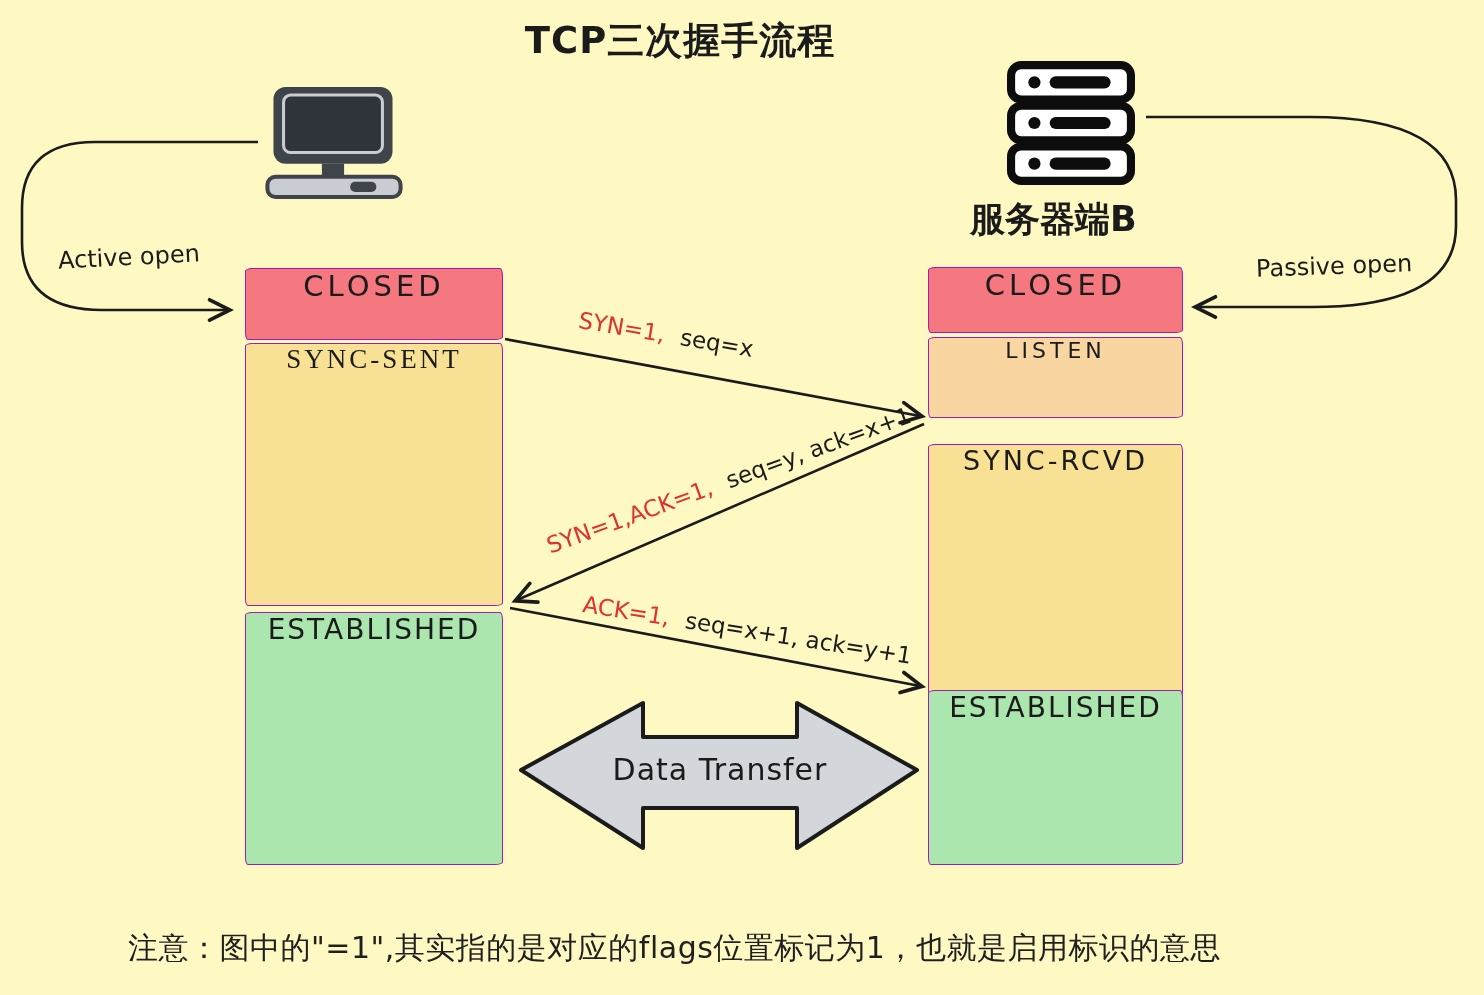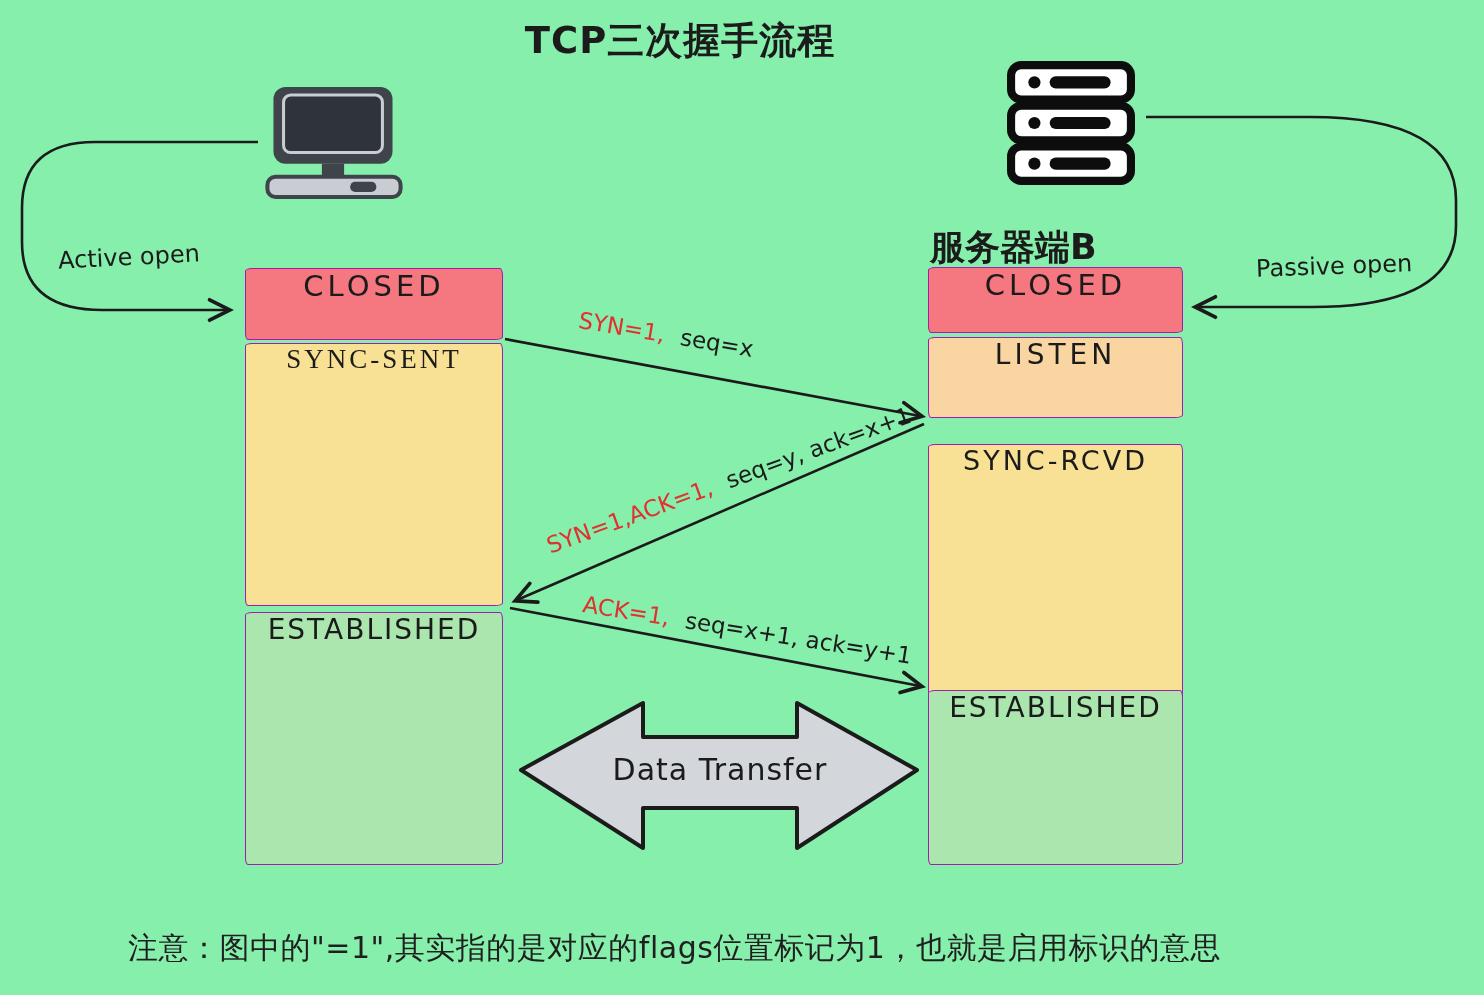--- a/index.html
+++ b/index.html
@@ -1,17 +1,17 @@
 <!DOCTYPE html>
 <html><head>
 <meta charset="utf-8">
 <style>
   html,body{margin:0;padding:0;background:#ffffff;}
   #canvas{
-    position:relative;width:1484px;height:995px;background:#86efac;overflow:hidden;
+    position:relative;width:1484px;height:995px;background:#fef9c3;overflow:hidden;
     font-family:"DejaVu Sans","Liberation Sans",sans-serif;color:#1b1b1b;
   }
   .abs{position:absolute;}
   #overlay{position:absolute;left:0;top:0;width:1484px;height:995px;z-index:1;}
   .title{
     left:500px;top:16px;width:360px;text-align:center;
     font-size:37px;font-weight:bold;letter-spacing:1px;z-index:3;
   }
   .host-label{font-size:35px;font-weight:bold;z-index:3;white-space:nowrap;}
   .state-box{
@@ -79,36 +79,36 @@
       <circle cx="27" cy="21" r="6" fill="#0d0d0d"></circle>
       <rect x="42" y="15" width="60" height="12" rx="6" fill="#0d0d0d"></rect>
       <rect x="4" y="44" width="118" height="34" rx="10" fill="#ffffff" stroke="#0d0d0d" stroke-width="8"></rect>
       <circle cx="27" cy="61" r="6" fill="#0d0d0d"></circle>
       <rect x="42" y="55" width="60" height="12" rx="6" fill="#0d0d0d"></rect>
       <rect x="4" y="84" width="118" height="34" rx="10" fill="#ffffff" stroke="#0d0d0d" stroke-width="8"></rect>
       <circle cx="27" cy="101" r="6" fill="#0d0d0d"></circle>
       <rect x="42" y="95" width="60" height="12" rx="6" fill="#0d0d0d"></rect>
     </svg>
   </div>
-  <div class="abs host-label" style="left:930px;top:196px;margin-top:28px;">服务器端B</div>
+  <div class="abs host-label" style="left:970px;top:196px;">服务器端B</div>
 
   <div class="abs state-box col-a" style="top: 268px; height: 72px; font-size: 29px; letter-spacing: 4px; background: rgb(245, 119, 127);">
     <span>CLOSED</span>
   </div>
   <div class="abs state-box col-a" style="top: 343px; height: 263px; font-size: 27px; background: rgb(248, 225, 148); font-family: Liberation Serif, serif;">
     <span>SYNC-SENT</span>
   </div>
   <div class="abs state-box col-a" style="top: 612px; height: 253px; font-size: 28px; letter-spacing: 2px; background: rgb(170, 230, 174);">
     <span>ESTABLISHED</span>
   </div>
 
   <div class="abs state-box col-b" style="top: 267px; height: 66px; font-size: 29px; letter-spacing: 4px; background: rgb(245, 119, 127);">
     <span>CLOSED</span>
   </div>
-  <div class="abs state-box col-b" style="top: 337px; height: 81px; font-size: 28px; letter-spacing: 4px; background: rgb(248, 213, 161);">
+  <div class="abs state-box col-b" style="top: 337px; height: 81px; font-size: 22px; letter-spacing: 4px; background: rgb(248, 213, 161);">
     <span>LISTEN</span>
   </div>
   <div class="abs state-box col-b" style="top: 444px; height: 263px; font-size: 27px; background: rgb(248, 225, 148);">
     <span>SYNC-RCVD</span>
   </div>
   <div class="abs state-box col-b" style="top: 690px; height: 175px; font-size: 28px; letter-spacing: 2px; background: rgb(170, 230, 174);">
     <span>ESTABLISHED</span>
   </div>
 
   <div class="abs msg" style="left:581px;top:307px;transform:rotate(9.5deg);">

